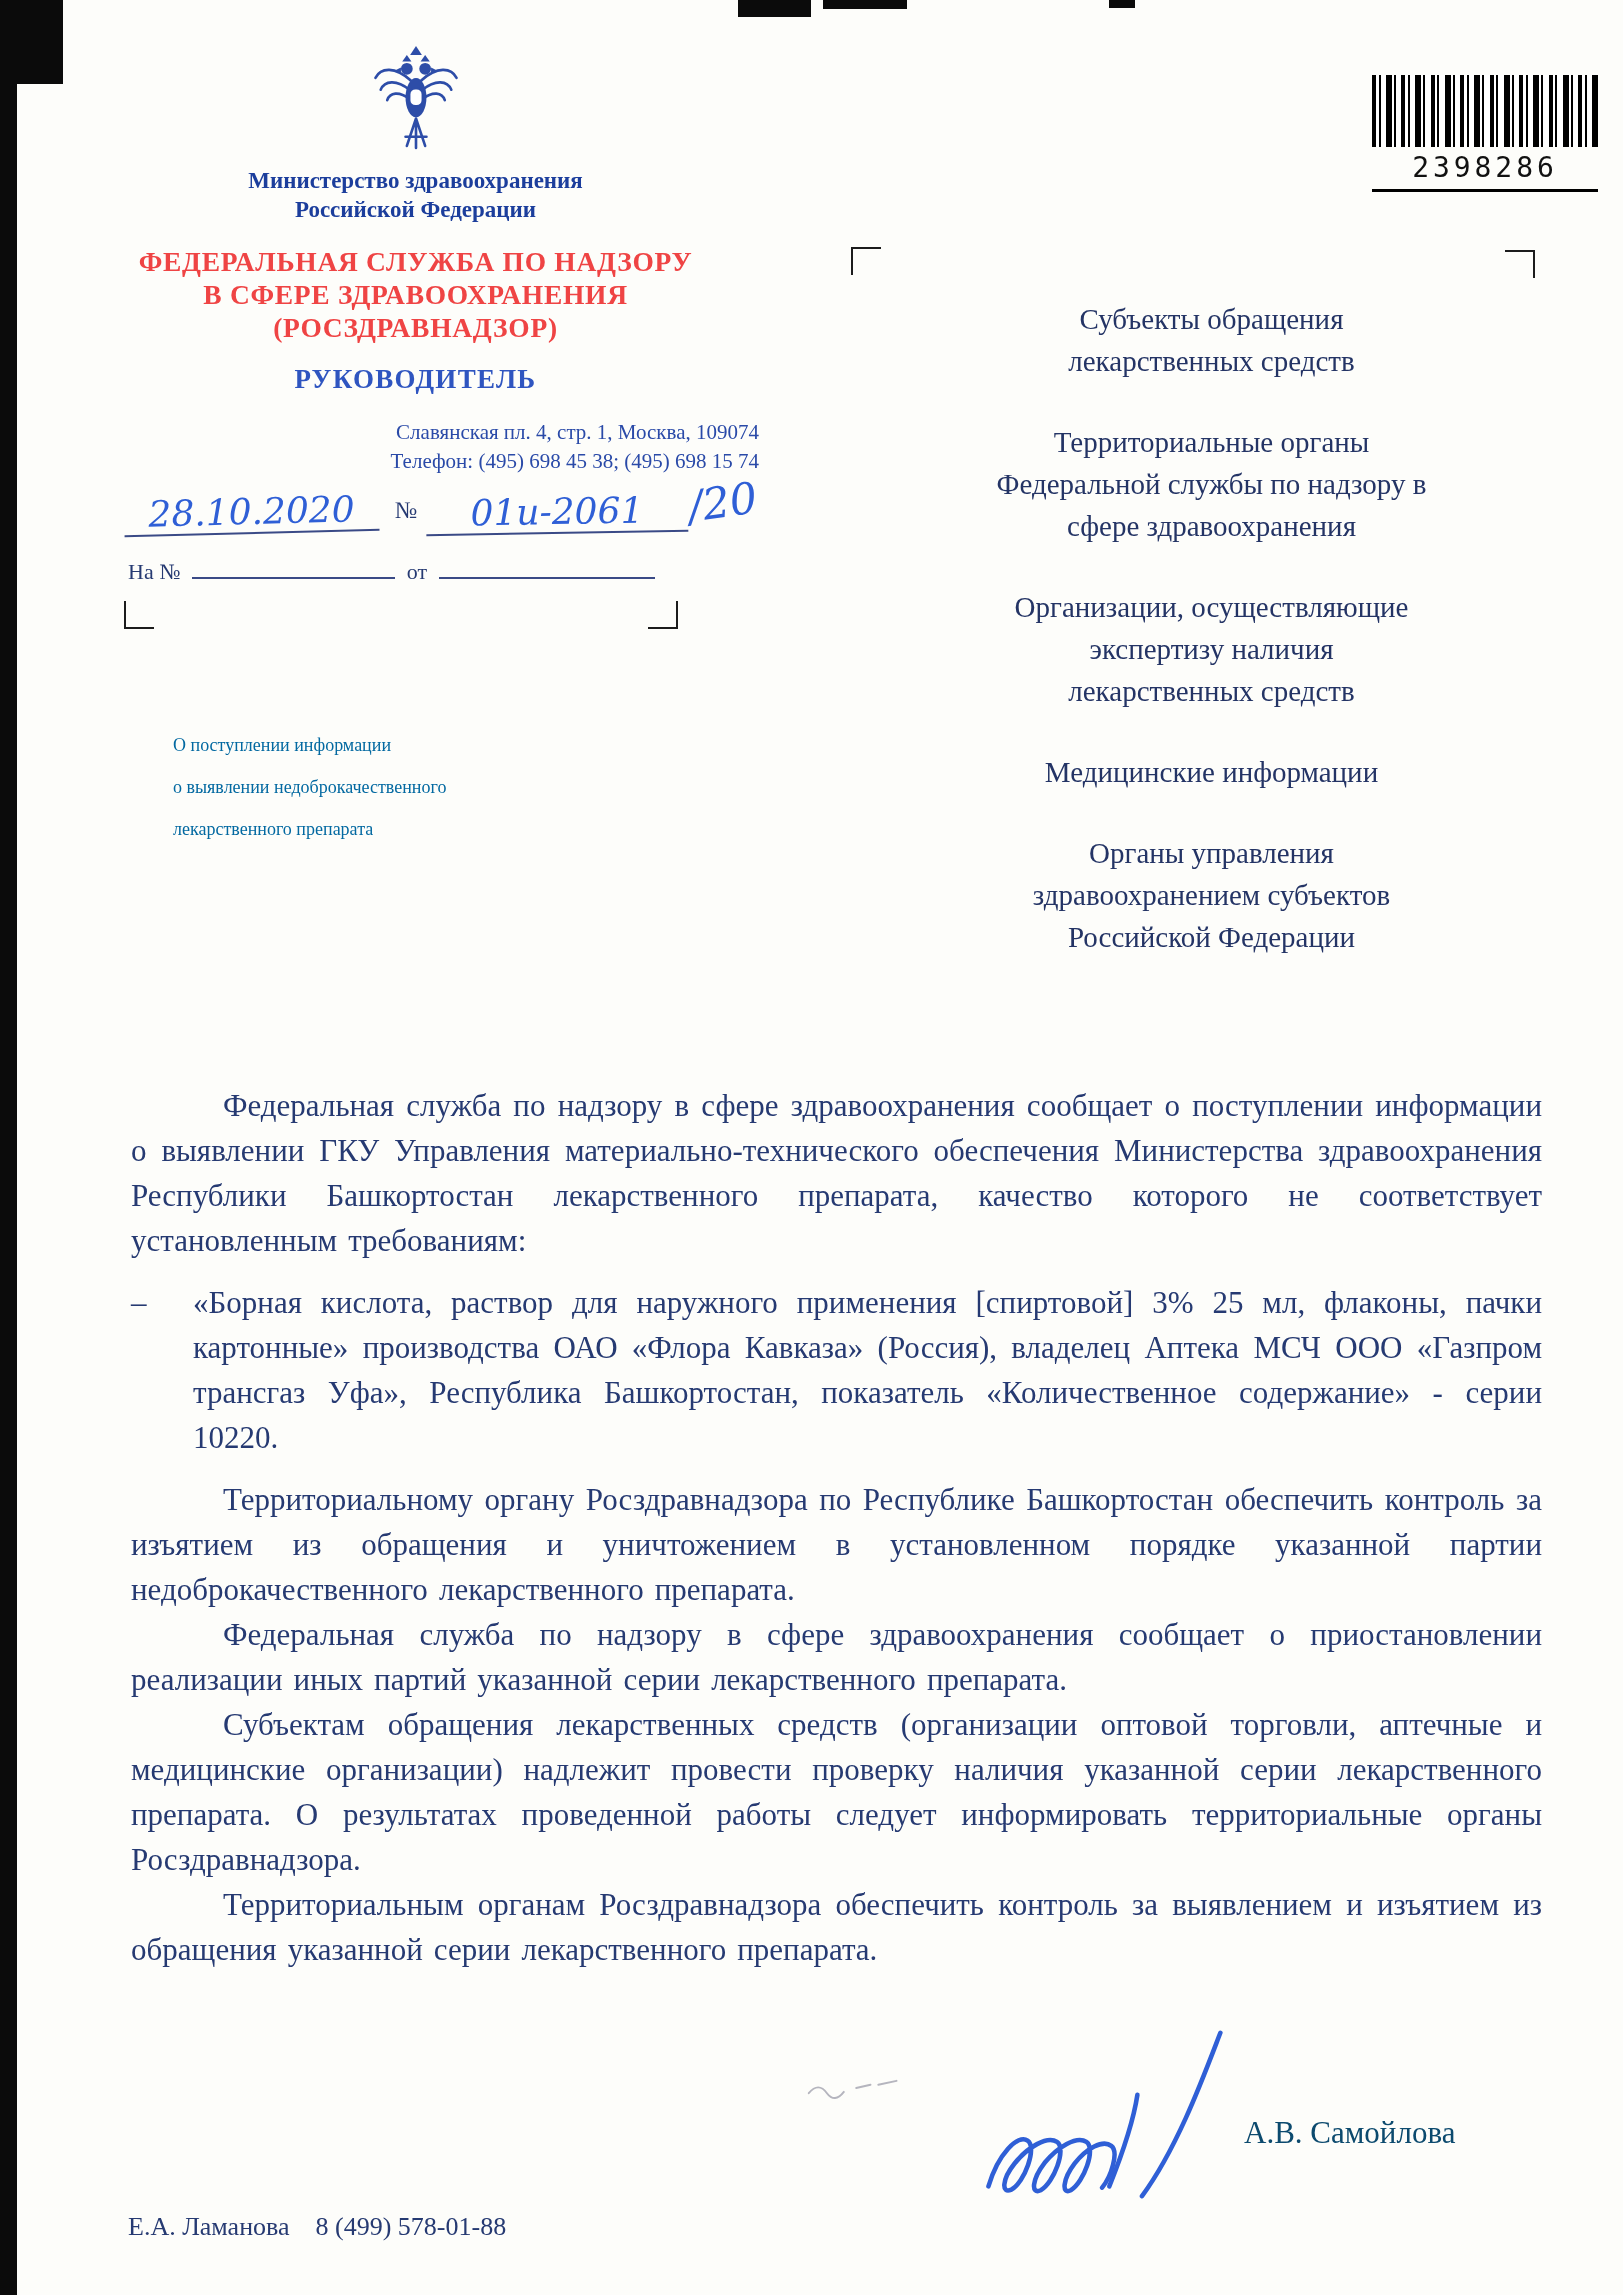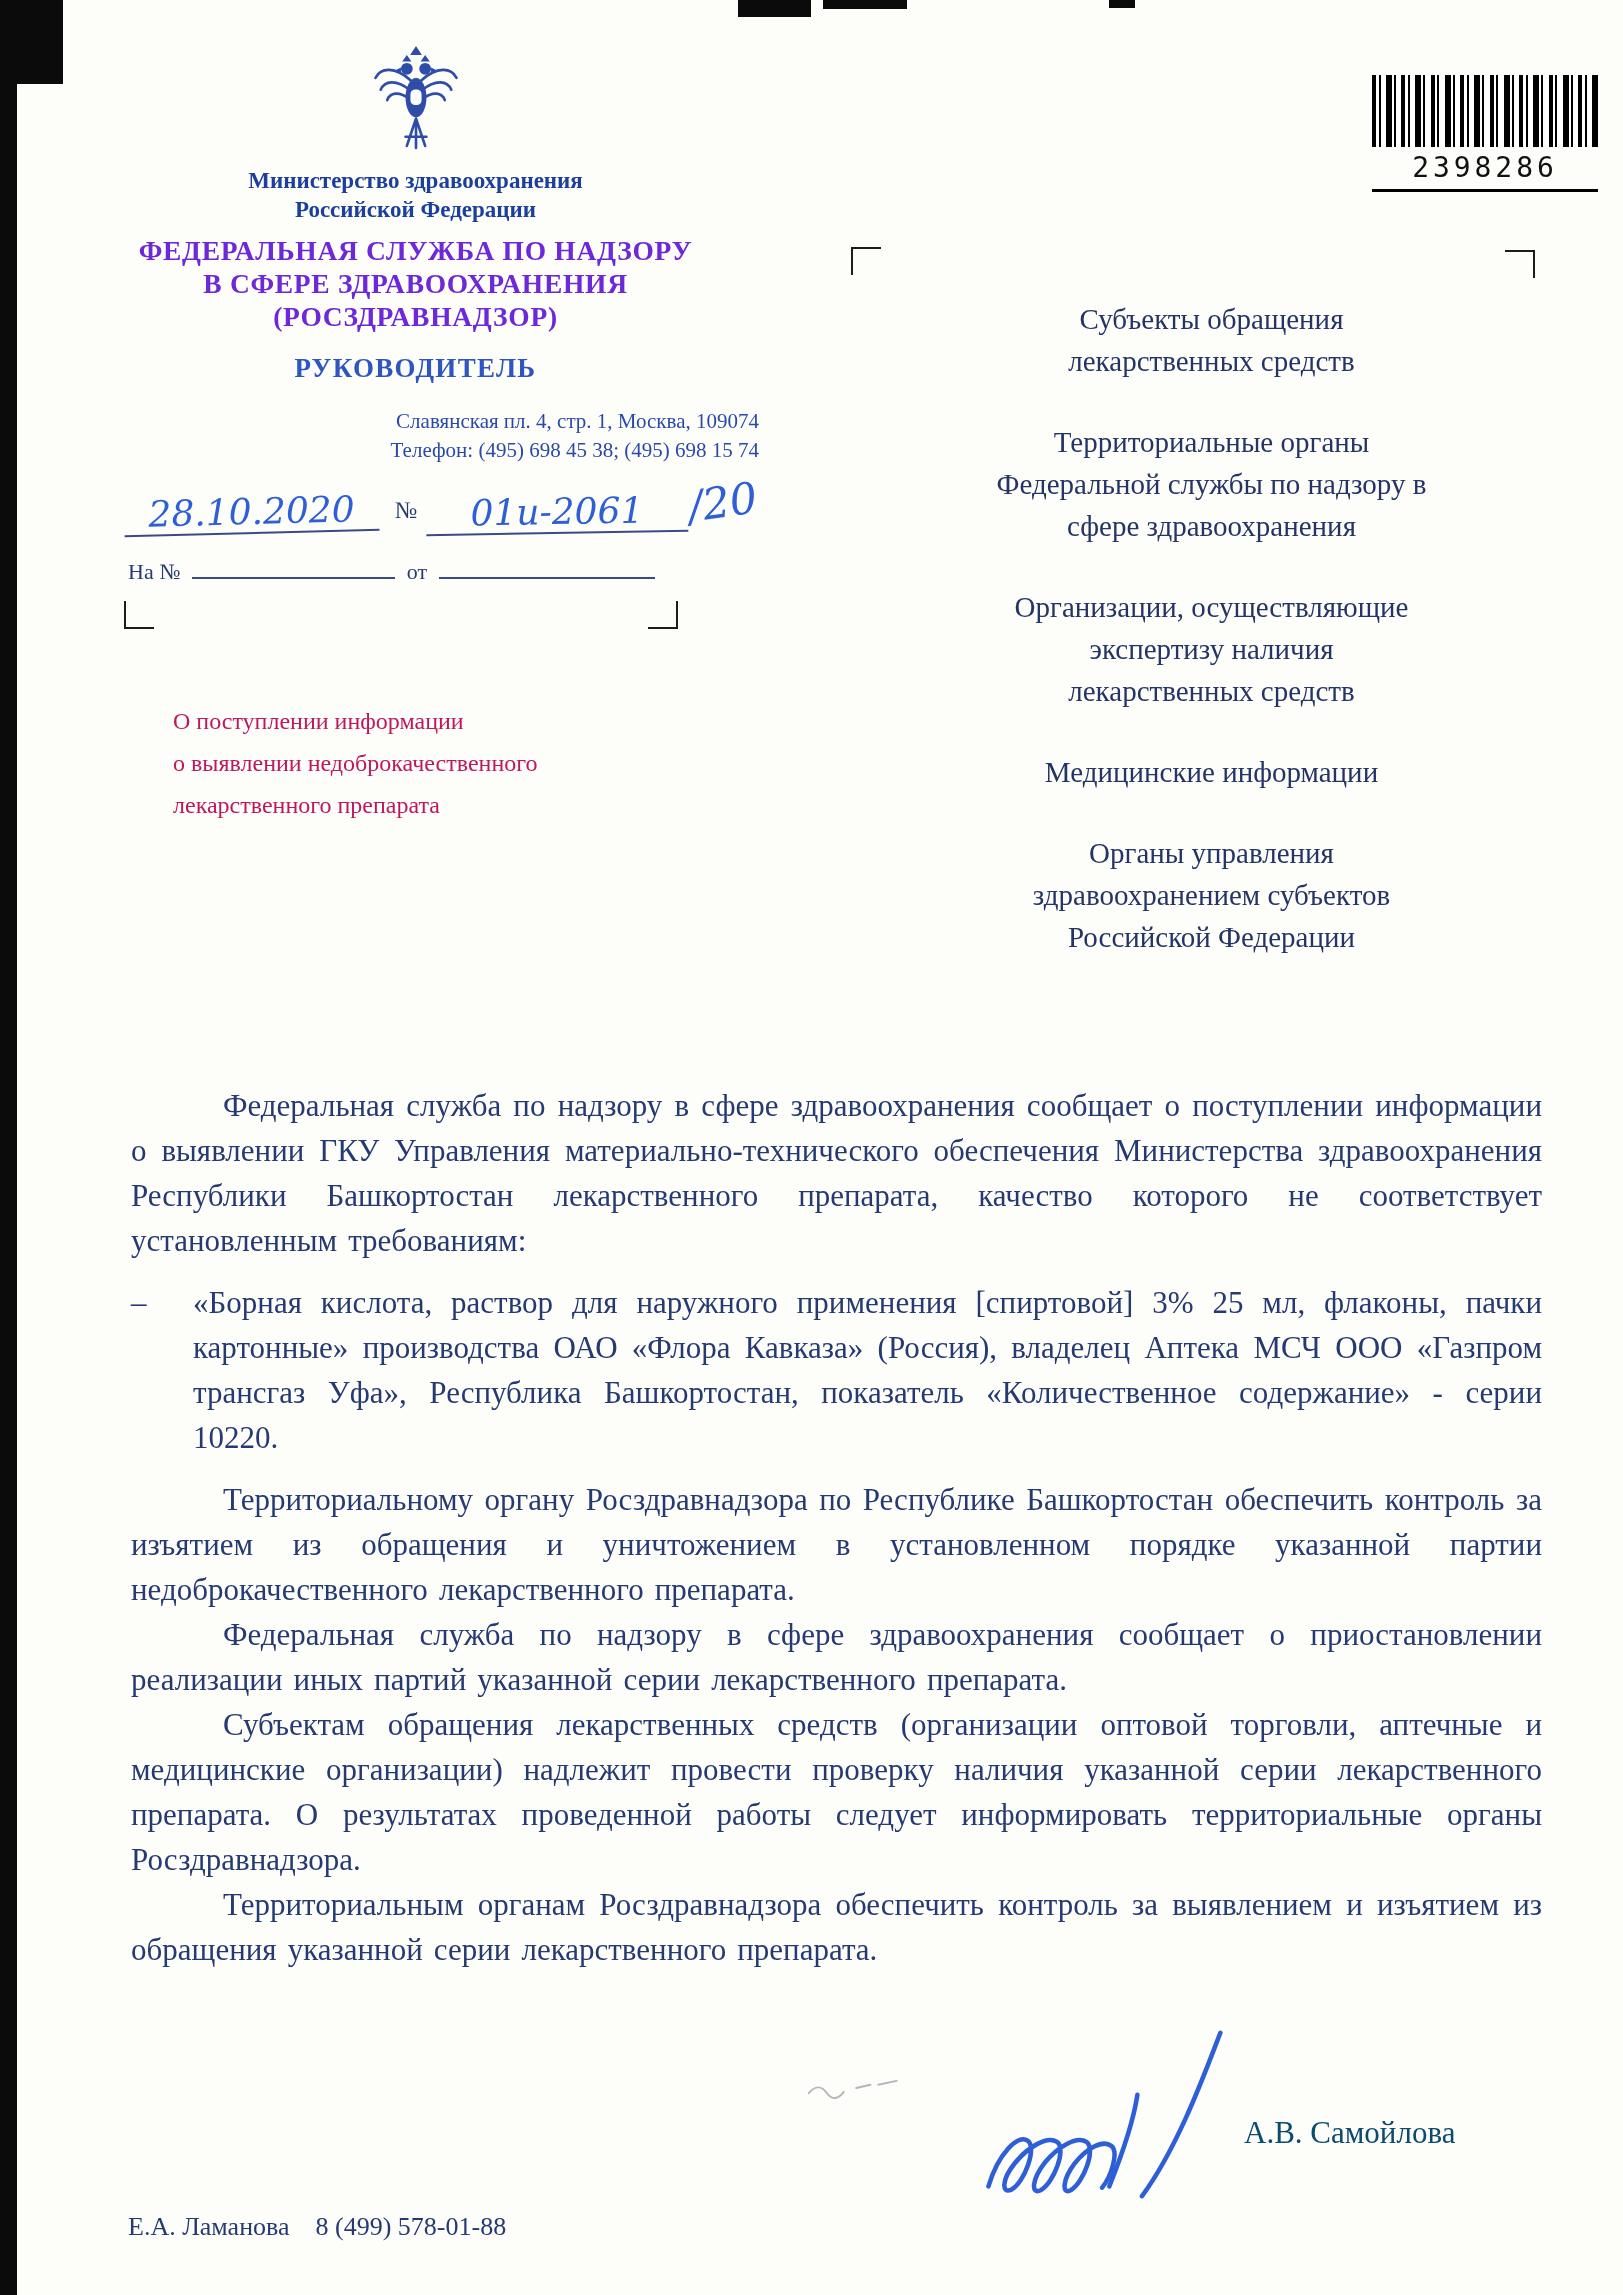--- a/index.html
+++ b/index.html
@@ -27,21 +27,21 @@
   }
   .barcode .bc-num {
     padding:3.9px 0 5.2px; text-align:center; color:#111;
     font-family:"DejaVu Sans Mono", monospace; font-size:28px; letter-spacing:3.9px;
   }
 
   
   .letterhead { position:absolute; left:72px; top:40px; width:687px; text-align:center; }
   .emblem { display:block; margin:0 auto; }
   .ministry { margin-top:5.2px; font-weight:bold; font-size:23px; line-height:29px; color:#1c3e9c; }
-  .service  { margin-top:10px; font-weight:bold; font-size:27.5px; line-height:33px; letter-spacing:0.7px; color:#6d28d9; }
+  .service  { margin-top:21px; font-weight:bold; font-size:27.5px; line-height:33px; letter-spacing:0.7px; color:#ef4444; }
   .position-title { margin-top:19.6px; font-weight:bold; font-size:27px; letter-spacing:1.3px; color:#2f55c0; }
   .addr { margin-top:23.6px; font-size:21px; line-height:29px; color:#2a4aa8;text-align:right; }
 
   
   .hw { font-family:"DejaVu Serif", serif; font-style:italic; color:#2f5fd6; }
   .dateline { position:absolute; left:124px; top:477px; width:720px; white-space:nowrap; }
   .dateline .date {
     display:inline-block; width:255px; font-size:36px; text-align:center;
     border-bottom:2px solid #3a4a86; transform:rotate(-1.5deg);
   }
@@ -61,22 +61,22 @@
   .crn-tr { left:1505px; top:250px; border-right:2.6px solid #1c1c1c; border-top:2.6px solid #1c1c1c; }
   .crn-bl { left:124px;  top:601px; border-left:2.6px solid #1c1c1c; border-bottom:2.6px solid #1c1c1c; }
   .crn-br { left:648px;  top:601px; border-right:2.6px solid #1c1c1c; border-bottom:2.6px solid #1c1c1c; }
 
   
   .recipients { position:absolute; left:871px; top:298px; width:681px; text-align:center;
                 font-size:29px; line-height:42px; color:#243465; }
   .recipient-block { margin-bottom:39px; }
 
   
-  .subject { position:absolute; left:173px; top:700px; width:589px;
-             font-size:24px; line-height:42px; color:#be185d; }
+  .subject { position:absolute; left:173px; top:724px; width:589px;
+             font-size:18px; line-height:42px; color:#0369a1; }
 
   
   .letter-body { position:absolute; left:131px; top:1083px; width:1411px;
                  font-size:31px; line-height:45px; text-align:justify;
                  word-spacing:3.3px; color:#263a72; }
   .letter-body p { text-indent:92px; }
   .list-item { position:relative; padding-left:62px; margin:17px 0; }
   .list-item .dash { position:absolute; left:0; top:0; }
 
   

